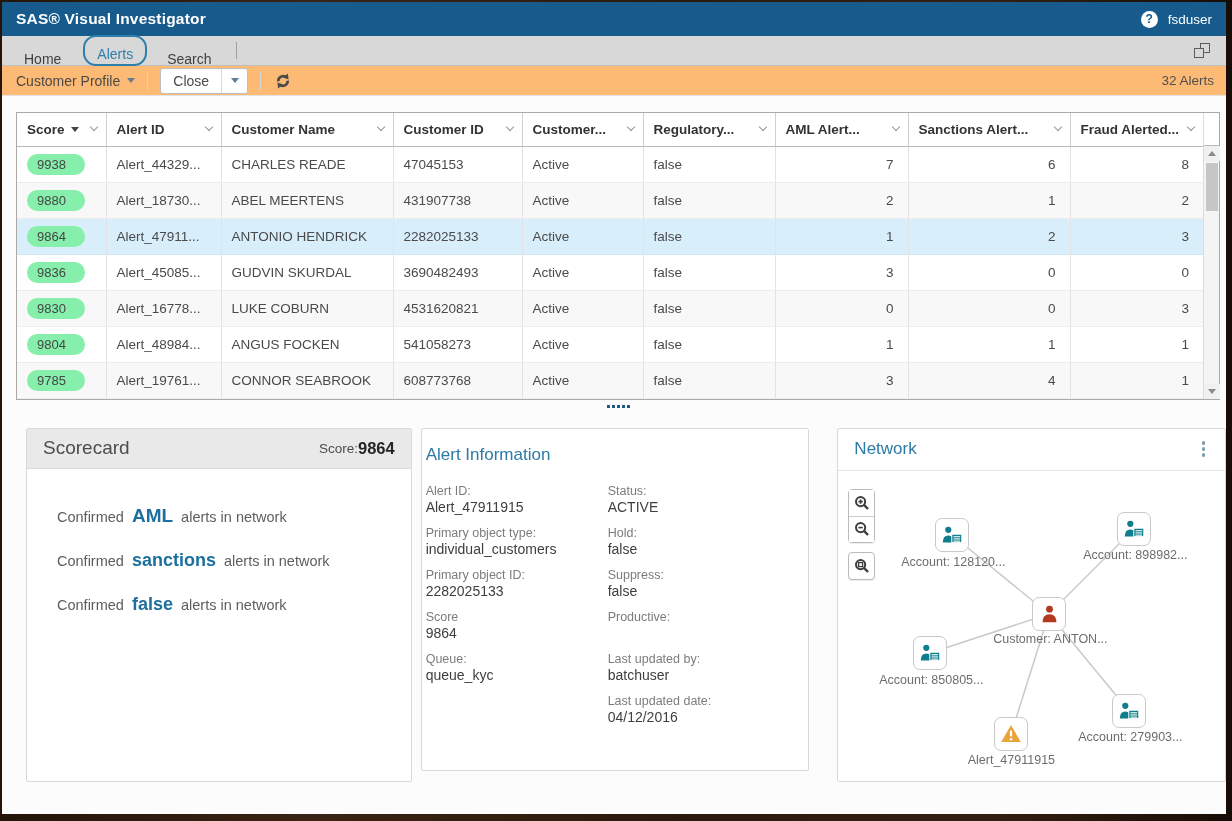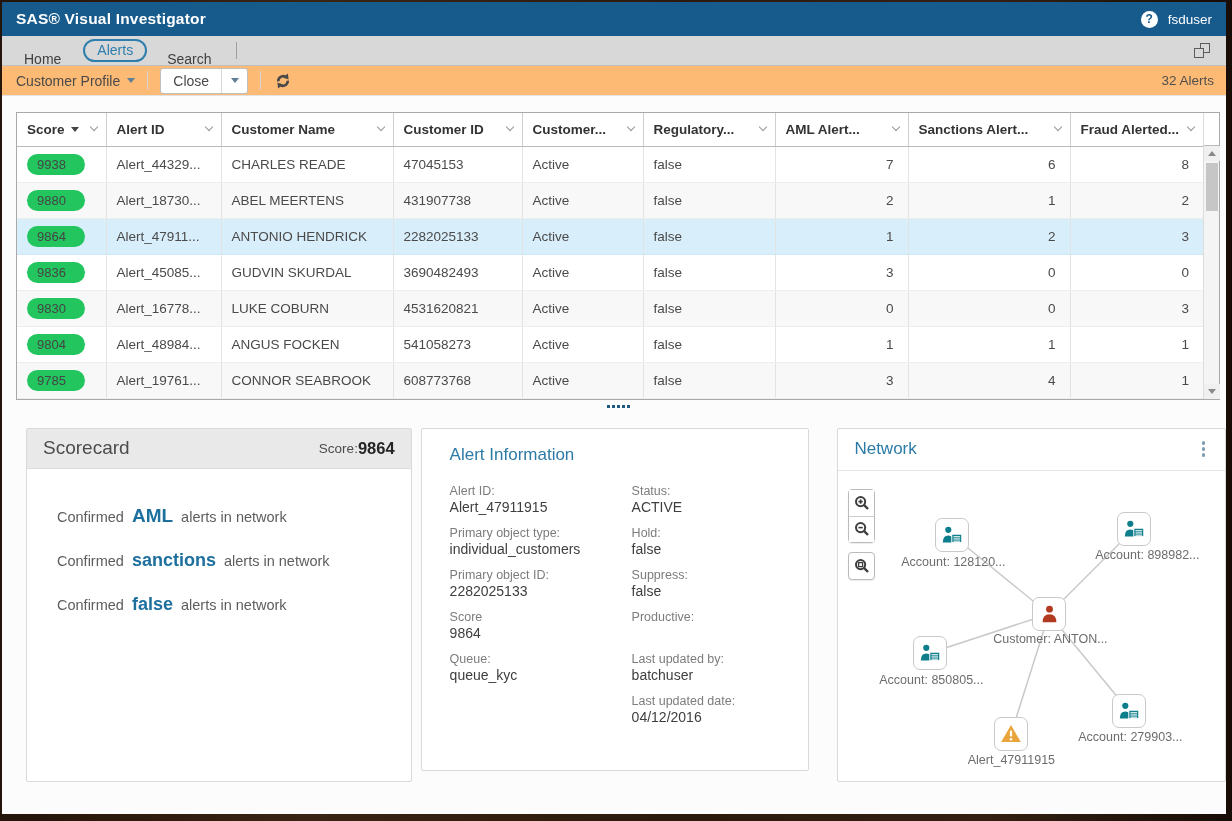--- a/index.html
+++ b/index.html
@@ -15,21 +15,21 @@
   
   .titlebar { height:34px; background:#175b8d; display:flex; align-items:center; padding:0 14px; flex:0 0 auto; }
   .titlebar .title { color:#fff; font-size:15.5px; font-weight:bold; letter-spacing:.2px; }
   .titlebar .spacer { flex:1; }
   .help-circle { width:17px; height:17px; border-radius:50%; background:#fff; color:#175b8d;
     font-size:12px; font-weight:bold; display:flex; align-items:center; justify-content:center; margin-right:10px; }
   .titlebar .user { color:#fff; font-size:13.5px; }
   
   .navbar { height:30px; background:#d8d8d8; border-bottom:1px solid #bfbfbf; display:flex; align-items:center; padding:0 10px 0 22px; flex:0 0 auto; }
   .nav-item { font-size:14px; color:#3f3f3f; margin-right:22px; cursor:default;margin-top:16px; }
-  .nav-pill { border:2px solid #2e7fae; color:#2e7fae; border-radius:13px; padding:1px 12px 2px; margin-right:20px; font-size:14px; }
+  .nav-pill { border:2px solid #2e7fae; color:#2e7fae; border-radius:13px; padding:9px 12px 2px; margin-right:20px; font-size:14px; }
   .nav-divider { width:1px; height:17px; background:#9f9f9f; margin-left:2px; }
   .navbar .spacer { flex:1; }
   .restore-ic { width:16px; height:15px; position:relative; margin-right:6px; }
   .restore-ic .r1 { position:absolute; right:0; top:0; width:10px; height:10px; border:1.4px solid #5c5c5c; }
   .restore-ic .r2 { position:absolute; left:0; bottom:0; width:10px; height:10px; border:1.4px solid #5c5c5c; background:#d8d8d8; }
   
   .toolbar { height:30px; background:#fdba74; border-bottom:1px solid #e3e3e3; display:flex; align-items:center; padding:0 12px 0 14px; flex:0 0 auto;text-align:right; }
   .tb-label { font-size:14px; color:#4a4a4a; display:flex; align-items:center; gap:7px; }
   .caret-down { width:0; height:0; border-left:4.5px solid transparent; border-right:4.5px solid transparent; border-top:5px solid #5f7f96; display:inline-block; }
   .tb-sep { width:1px; height:19px; background:#d5d5d5; margin:0 12px; }
@@ -49,21 +49,21 @@
        font-size:13.5px; color:#333; text-align:left; padding:0 6px 0 10px; font-weight:bold; position:relative; white-space:nowrap; overflow:hidden; }
   th .hdr-inner { display:flex; align-items:center; gap:6px; padding-right:16px; }
   .chev { width:6px; height:6px; border-right:1.6px solid #969696; border-bottom:1.6px solid #969696;
           transform:rotate(45deg); position:absolute; right:9px; top:11px; }
   .sort-desc { width:0; height:0; border-left:4px solid transparent; border-right:4px solid transparent; border-top:5px solid #444; display:inline-block; }
   td { height:36px; border-right:1px solid #e3e3e3; border-bottom:1px solid #ededed; font-size:13.5px; color:#4a4a4a;
        padding:0 10px; white-space:nowrap; overflow:hidden; background:#fff; }
   tr.alt td { background:#f8f8f8; }
   tr.selected td { background:#d9eefb; border-bottom-color:#cfe6f5; }
   td.num { text-align:right; padding-right:14px; }
-  .pill { display:inline-block; background:#22c55e; border-radius:12px; padding:3px 10px; min-width:58px; color:#454545; font-size:13px; }
+  .pill { display:inline-block; background:#86efac; border-radius:12px; padding:3px 10px; min-width:58px; color:#454545; font-size:13px; }
   .scroll-col { width:17px; border-left:1px solid #dcdcdc; display:flex; flex-direction:column; background:#fff; }
   .scroll-hdr { height:33px; border-bottom:1px solid #b9b9b9; background:#fff; }
   .vscroll { flex:1; background:#f4f4f4; position:relative; }
   .sb-btn { position:absolute; left:0; width:16px; height:15px; background:#f0f0f0; display:flex; align-items:center; justify-content:center; }
   .sb-up { top:0; } .sb-down { bottom:0; }
   .tri-up { width:0;height:0;border-left:4px solid transparent;border-right:4px solid transparent;border-bottom:5px solid #8a8a8a; }
   .tri-dn { width:0;height:0;border-left:4px solid transparent;border-right:4px solid transparent;border-top:5px solid #8a8a8a; }
   .sb-thumb { position:absolute; left:2px; top:17px; width:12px; height:48px; background:#c6c6c6; }
   .resize-dots { display:flex; gap:2px; justify-content:center; margin-top:5px; width:1204px; margin-left:14px; }
   .resize-dots i { width:3px; height:3px; background:#1d5a7f; display:block; }
@@ -75,21 +75,21 @@
   .p-score { width:387px; height:354px; margin-right:9px; }
   .sc-header { height:40px; background:#e9e9e9; border-bottom:1px solid #dcdcdc; display:flex; align-items:center; padding:0 16px; }
   .sc-header .t { font-size:19px; color:#4c4c4c; }
   .sc-header .spacer { flex:1; }
   .sc-score-label { font-size:13.5px; color:#4c4c4c; margin-right:0; }
   .sc-score-value { font-size:16.5px; font-weight:bold; color:#252525; }
   .sc-body { padding:36px 10px 0 30px; }
   .sc-line { font-size:14.5px; color:#5d5d5d; margin-bottom:21px; line-height:22px; }
   .kw { font-weight:bold; color:#1d6f9e; font-size:18px; padding:0 4px; }
   
-  .p-info { width:390px; height:343px; margin-right:28px; padding:16px 28px; }
+  .p-info { width:390px; height:343px; margin-right:28px; padding:16px 4px; }
   .ai-cols { display:flex; margin-top:18px; }
   .ai-col-l { width:164px; margin-right:18px; }
   .ai-col-r { flex:1; }
   .field { margin-bottom:9px; }
   .field .lbl { font-size:12.5px; color:#7c7c7c; line-height:16px; }
   .field .val { font-size:14px; color:#3e3e3e; line-height:17px; min-height:17px; word-break:break-all; }
   
   .p-net { width:390px; height:354px; display:flex; flex-direction:column; }
   .nw-header { height:42px; border-bottom:1px solid #e5e5e5; display:flex; align-items:center; padding:0 16px; flex:0 0 auto; }
   .nw-header .spacer { flex:1; }
@@ -473,21 +473,21 @@
           <div class="node" style="left:296px; top:58px;">
             <svg width="21" height="18" viewBox="0 0 21 18">
               <circle cx="6.3" cy="3.8" r="3.1" fill="#0f7e8c"></circle>
               <path d="M0.8 16.5 q0 -7 5.5 -7 q5.5 0 5.5 7 z" fill="#0f7e8c"></path>
               <rect x="9.8" y="8.2" width="10" height="8.4" fill="#0f7e8c" stroke="#fff" stroke-width="1"></rect>
               <rect x="11.5" y="10.2" width="6.6" height="1.1" fill="#fff"></rect>
               <rect x="11.5" y="12.4" width="6.6" height="1.1" fill="#fff"></rect>
               <rect x="11.5" y="14.6" width="6.6" height="1.1" fill="#fff"></rect>
             </svg>
           </div>
-          <div class="node-label" style="left:297px; top:77px;margin-left:12px;">Account: 898982...</div>
+          <div class="node-label" style="left:297px; top:77px;">Account: 898982...</div>
 
           <div class="node" style="left:211px; top:143px;">
             <svg width="19" height="18" viewBox="0 0 19 18">
               <circle cx="9.5" cy="4.2" r="3.4" fill="#b23a21"></circle>
               <path d="M2.6 17.3 q0 -8 6.9 -8 q6.9 0 6.9 8 z" fill="#b23a21"></path>
             </svg>
           </div>
           <div class="node-label" style="left:212px; top:161px;">Customer: ANTON...</div>
 
           <div class="node" style="left:92px; top:182px;">

